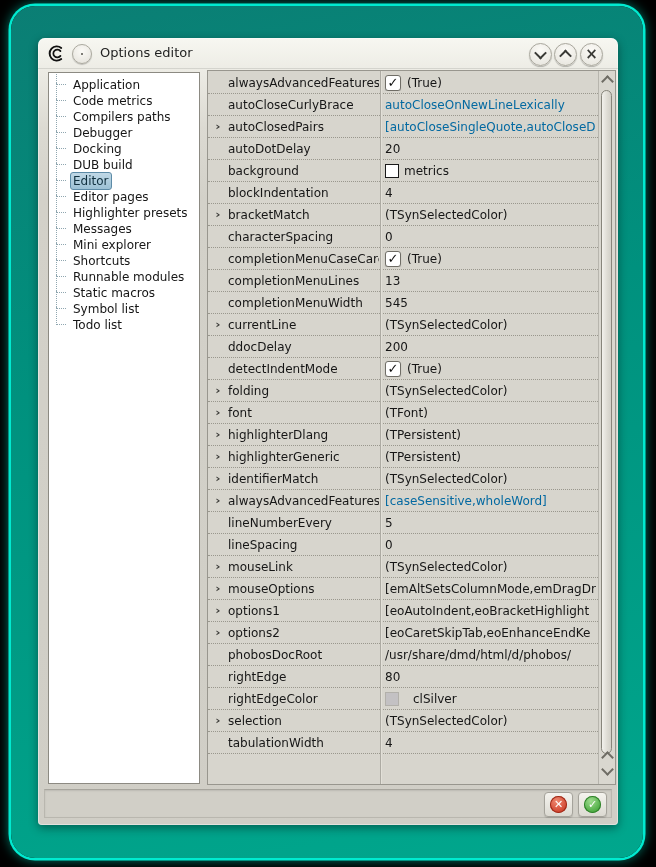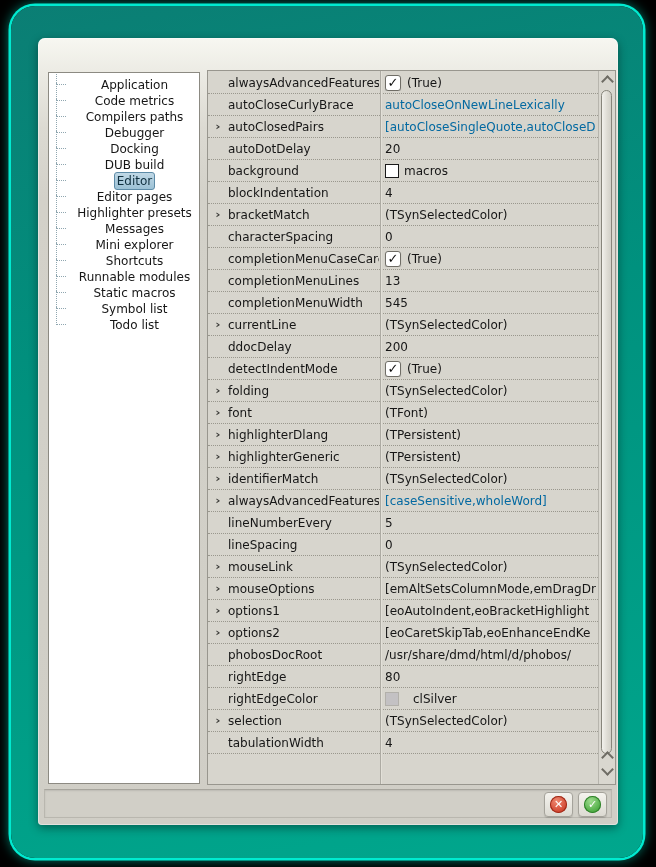--- a/index.html
+++ b/index.html
@@ -26,21 +26,21 @@
            border:1px solid #a9a79d;box-shadow:0 1px 1px rgba(0,0,0,.25);
            display:flex;align-items:center;justify-content:center;}
   .win-btn.minb{right:66px;} .win-btn.maxb{right:41px;} .win-btn.clsb{right:15px;}
   .chev{width:7px;height:7px;border-right:2px solid #3a3a36;border-bottom:2px solid #3a3a36;display:inline-block;}
   .chev.down{transform:rotate(45deg) translate(-1px,-1px);}
   .chev.up{transform:rotate(-135deg) translate(-1px,-1px);}
   .xglyph{font-size:15px;font-weight:bold;color:#3a3a36;line-height:1;margin-top:-1px;}
 
   
   .tree{position:absolute;left:10px;top:34px;width:152px;height:712px;background:#fff;
-        border:1px solid #8c8a82;box-sizing:border-box;overflow:hidden;padding-top:3px;text-align:center;}
+        border:1px solid #8c8a82;box-sizing:border-box;overflow:hidden;padding-top:3px;}
   .tree-item{height:16px;line-height:16px;font-size:12px;color:#161616;white-space:nowrap;position:relative;padding-left:21px;cursor:default;}
   .tree-item::before{content:"";position:absolute;left:7px;top:-9px;width:9px;height:17px;
                      border-left:1px dotted #8fa6b0;border-bottom:1px dotted #8fa6b0;}
   .tree-item .lbl{display:inline-block;padding:0 2px;border:1px solid transparent;border-radius:3px;}
   .tree-item.selected .lbl{background:linear-gradient(#c0d8e6,#9cc1d5);border-color:#5d8ba7;color:#10303f;}
 
   
   .grid{position:absolute;left:169px;top:32px;width:409px;height:715px;background:#d7d5cd;
         border:1px solid #98968e;box-sizing:border-box;overflow:hidden;}
   .rows{position:absolute;left:0;top:1px;right:17px;bottom:0;}
@@ -81,20 +81,39 @@
         font-size:11px;font-weight:bold;color:#fff;line-height:1;}
   .circ.red{background:radial-gradient(circle at 40% 30%,#ef8a72,#d14530 70%,#b22f1d);box-shadow:inset 0 0 0 1px #9c2a18;}
   .circ.green{background:radial-gradient(circle at 40% 30%,#9fdc8f,#4cab42 70%,#3a9334);box-shadow:inset 0 0 0 1px #2f7f2a;}
 </style>
 </head>
 <body>
 
 <div class="frame">
   <div class="window">
 
+    <div class="titlebar">
+      <span class="logo">
+        <svg width="19" height="19" viewBox="0 0 24 24" fill="none" stroke="#111" stroke-linecap="round">
+          <path d="M18 5 A 9 9 0 1 0 18 19" stroke-width="2.4"></path>
+          <path d="M17 9 A 5 5 0 1 0 17 15" stroke-width="2.2"></path>
+        </svg>
+      </span>
+      <span class="menu-btn"></span>
+      <span class="win-title">Options editor</span>
+      <span class="win-btn minb">
+          <span class="chev down"></span>
+        </span>
+      <span class="win-btn maxb">
+          <span class="chev up"></span>
+        </span>
+      <span class="win-btn clsb">
+          <span class="xglyph">×</span>
+        </span>
+    </div>
 
     <div class="tree">
         <div class="tree-item"><span class="lbl">Application</span></div>
         <div class="tree-item"><span class="lbl">Code metrics</span></div>
         <div class="tree-item"><span class="lbl">Compilers paths</span></div>
         <div class="tree-item"><span class="lbl">Debugger</span></div>
         <div class="tree-item"><span class="lbl">Docking</span></div>
         <div class="tree-item"><span class="lbl">DUB build</span></div>
         <div class="tree-item selected"><span class="lbl">Editor</span></div>
         <div class="tree-item"><span class="lbl">Editor pages</span></div>
@@ -137,21 +156,21 @@
             <span class="name-cell">autoDotDelay</span>
             <span class="value-cell">
               <span class="vtext">20</span>
             </span>
           </div>
           <div class="grid-row">
             <span class="gutter"></span>
             <span class="name-cell">background</span>
             <span class="value-cell">
               <span class="swatch" style="background: rgb(255, 255, 255); border: 1px solid rgb(26, 26, 26);"></span>
-              <span class="vtext">macros</span>
+              <span class="vtext">metrics</span>
             </span>
           </div>
           <div class="grid-row">
             <span class="gutter"></span>
             <span class="name-cell">blockIndentation</span>
             <span class="value-cell">
               <span class="vtext">4</span>
             </span>
           </div>
           <div class="grid-row">

